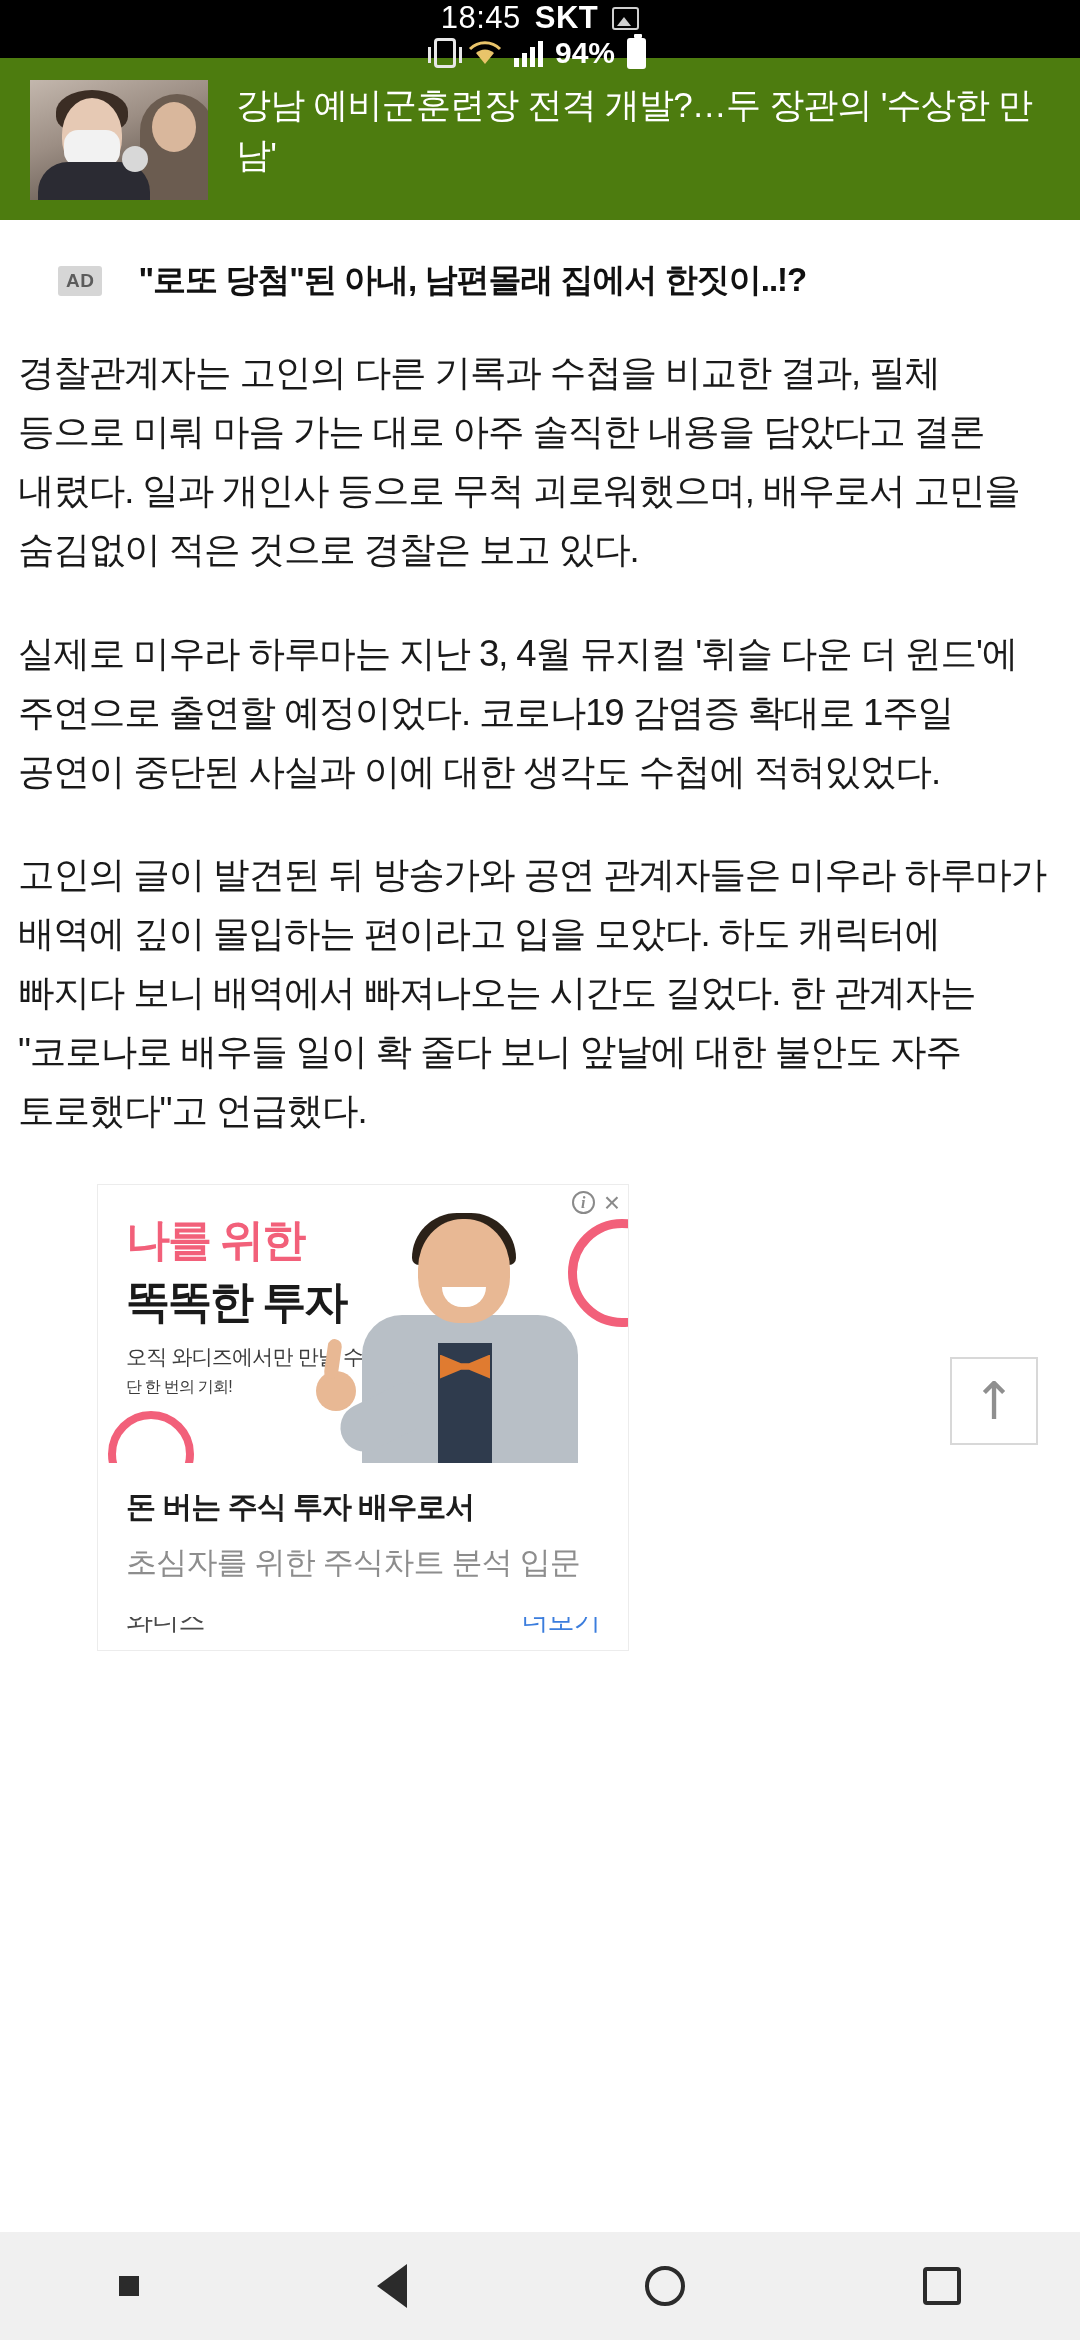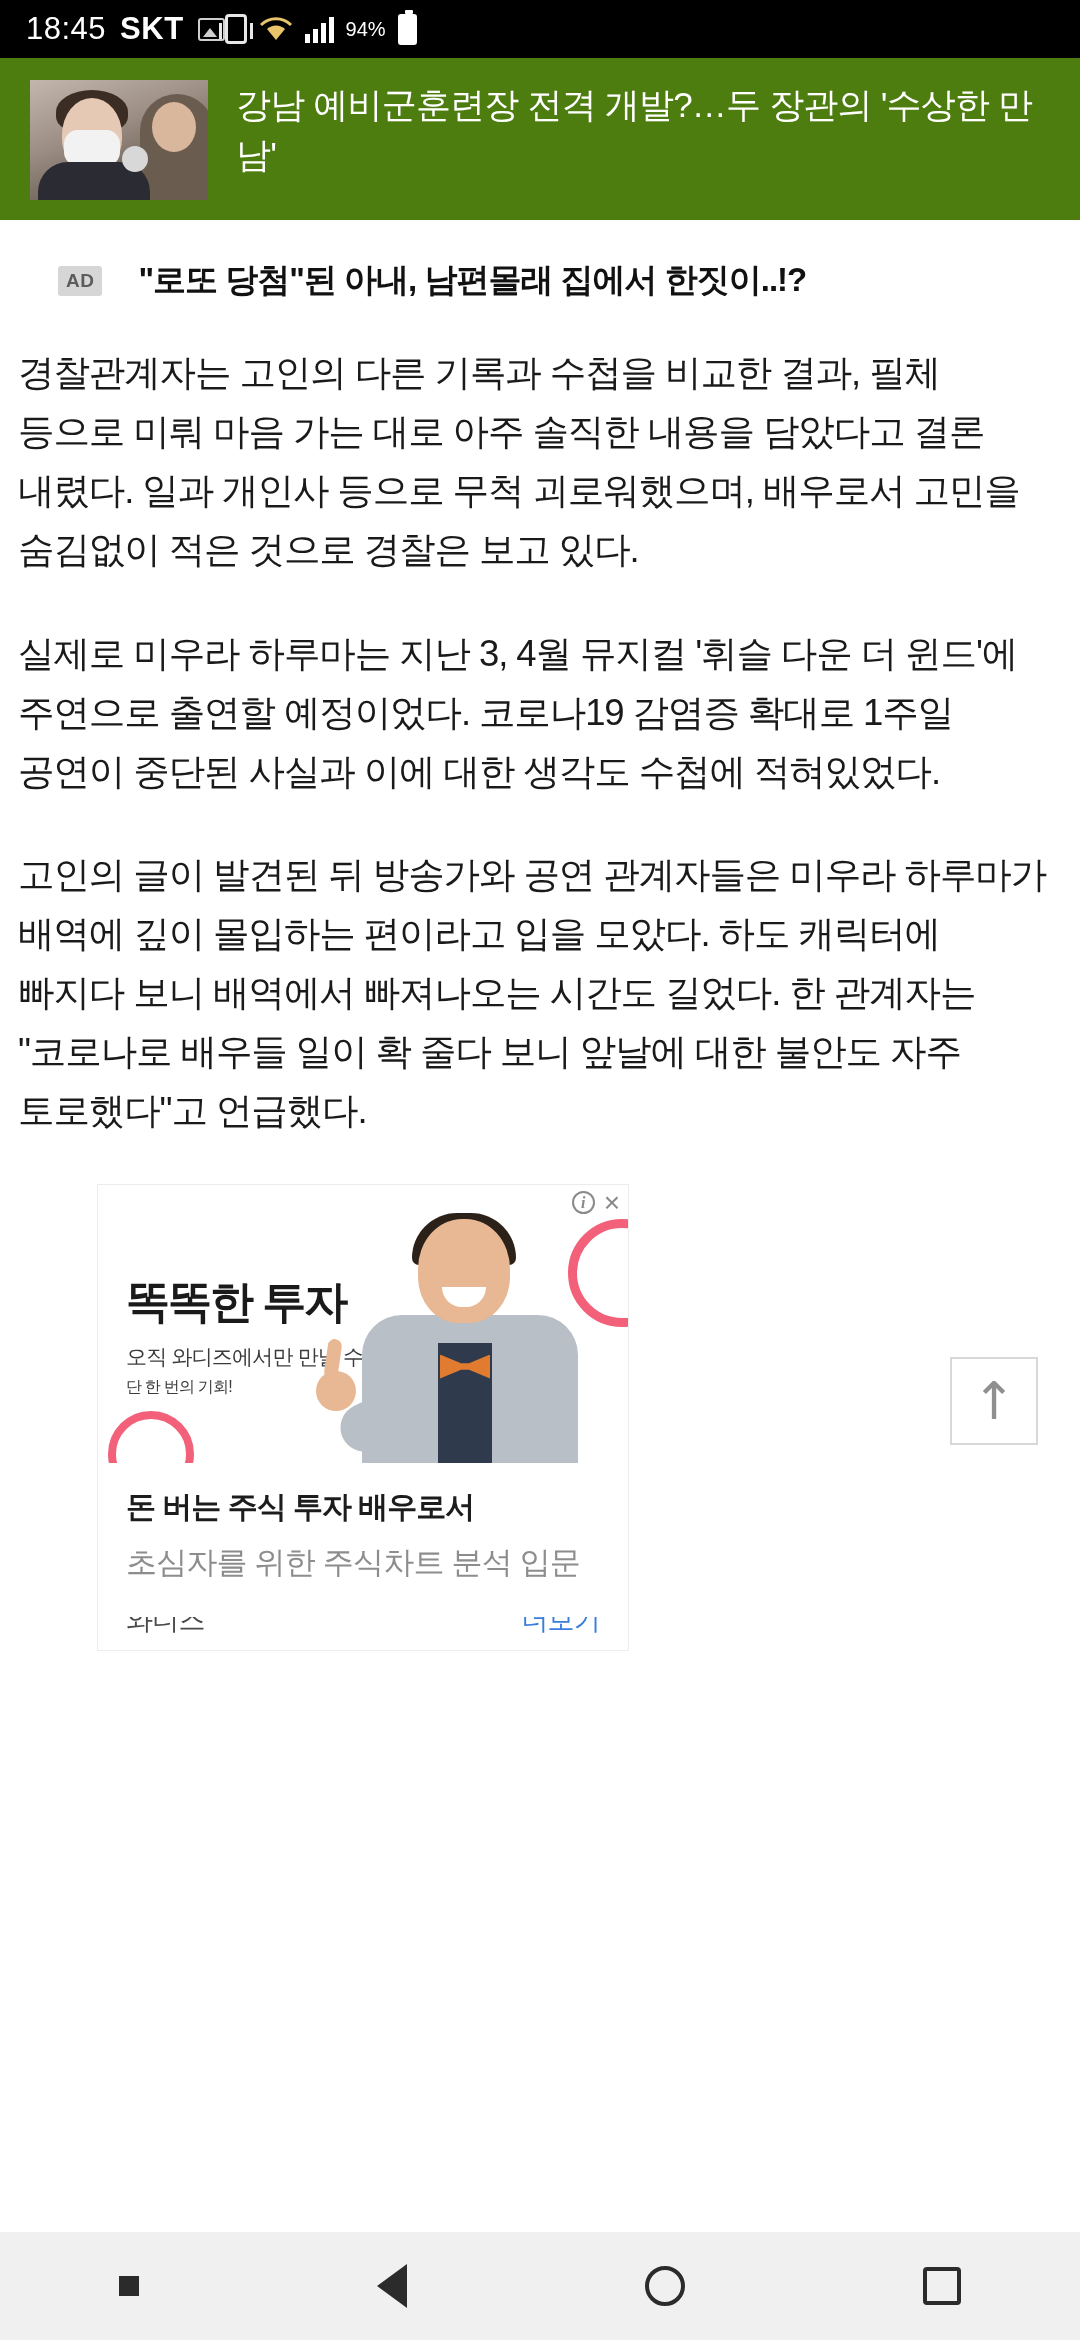--- a/index.html
+++ b/index.html
@@ -11,23 +11,25 @@
     overflow: hidden;
   }
 
   
   .status-bar {
     height: 58px;
     background: #000000;
     color: #ffffff;
     display: flex;
     align-items: center;
+    justify-content: space-between;
     padding: 0 26px;
     font-size: 30px;
     font-weight: 500;
+    flex-direction: column;
   }
   .status-left { display: flex; align-items: center; gap: 14px; }
   .status-right { display: flex; align-items: center; gap: 12px; }
   .status-time { font-size: 31px; letter-spacing: 0.5px; }
   .status-carrier { font-size: 31px; letter-spacing: 0.5px; font-weight: 600; }
 
   .ico { display: inline-block; vertical-align: middle; }
   .ico-img {
     width: 27px; height: 23px;
     border: 2.5px solid #cfcfcf;
@@ -60,21 +62,21 @@
   .ico-wifi { position: relative; width: 34px; height: 27px; }
   .ico-wifi svg { display: block; }
 
   .ico-signal { display: flex; align-items: flex-end; gap: 3px; height: 27px; }
   .ico-signal i { display:block; width: 5px; background: #ffffff; }
   .ico-signal i:nth-child(1){ height: 9px; }
   .ico-signal i:nth-child(2){ height: 14px; }
   .ico-signal i:nth-child(3){ height: 20px; }
   .ico-signal i:nth-child(4){ height: 26px; }
 
-  .battery-text { font-size: 20px; font-weight: 400; }
+  .battery-text { font-size: 30px; font-weight: 700; }
   .ico-battery {
     width: 19px; height: 31px;
     border: 3px solid #ffffff;
     border-radius: 3px;
     position: relative;
     background: #ffffff;
   }
   .ico-battery::before {
     content: "";
     position: absolute; top: -7px; left: 4px;
@@ -484,20 +486,21 @@
 
 <div class="ad-card-wrap">
   <div class="ad-card">
     <div class="ad-creative">
       <div class="ad-arc-right"></div>
       <div class="ad-ring-bottom"></div>
       <div class="ad-ctrl">
         <span class="i-circle">i</span>
         <span class="x-close">×</span>
       </div>
+      <div class="ad-headline1">나를 위한</div>
       <div class="ad-headline2">똑똑한 투자</div>
       <div class="ad-sub1">오직 와디즈에서만 만날 수 있는</div>
       <div class="ad-sub2">단 한 번의 기회!</div>
       <div class="ad-person">
         <div class="ap-suit"></div>
         <div class="ap-shirt"></div>
         <div class="ap-bow"></div>
         <div class="ap-hair"></div>
         <div class="ap-head"></div>
         <div class="ap-smile"></div>

